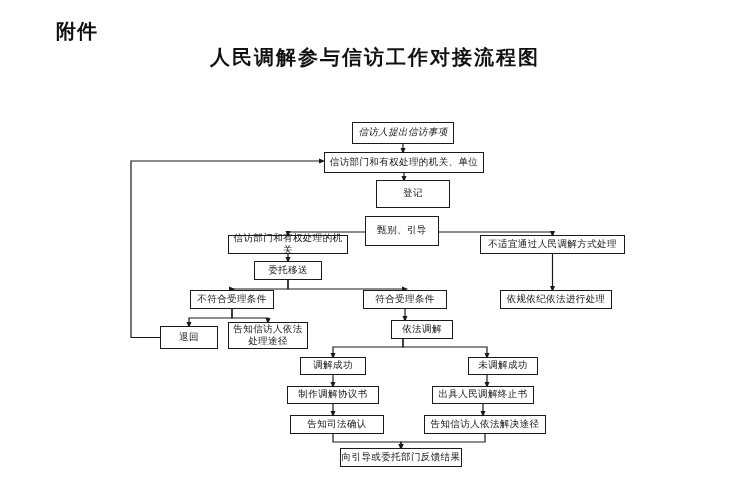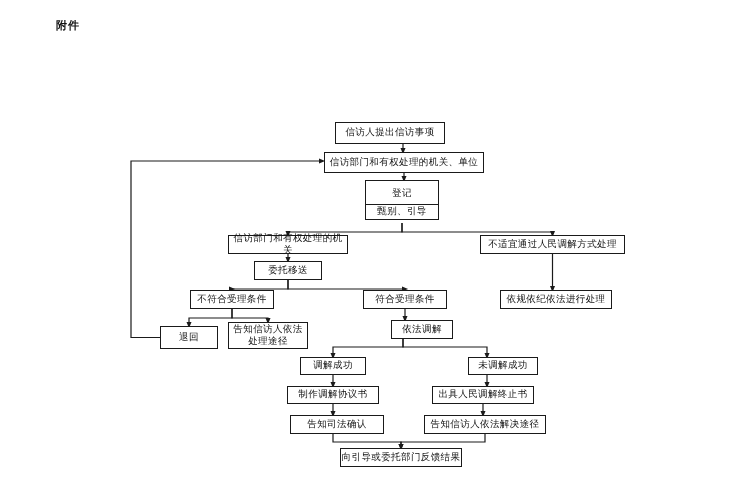--- a/index.html
+++ b/index.html
@@ -13,21 +13,21 @@
     height: 503px;
     background: #ffffff;
     font-family: "Liberation Serif", "DejaVu Serif", serif;
     overflow: hidden;
   }
   #attachment-label {
     position: absolute;
     left: 26px;
     top: 18px;
     font-family: "DejaVu Sans", "Liberation Sans", sans-serif;
-    font-size: 11px;
+    font-size: 20px;
     font-weight: 600;
     color: #111111;
     letter-spacing: 1px;
     white-space: nowrap;
     padding-left: 30px;
   }
   #chart-title {
     position: absolute;
     left: 0;
     top: 44px;
@@ -73,20 +73,21 @@
     fill: #1a1a1a;
   }
 </style>
 </head>
 <body>
 
 <div id="page">
 
   <div id="attachment-label">附件</div>
 
+  <div id="chart-title">人民调解参与信访工作对接流程图</div>
 
   <svg id="flow-canvas" viewBox="0 0 750 503">
     <defs>
       <marker id="ah" markerWidth="7" markerHeight="7" refX="3.2" refY="3" orient="auto" markerUnits="userSpaceOnUse">
         <path d="M0,0.4 L6.4,3 L0,5.6 z" class="arrowhead"></path>
       </marker>
     </defs>
     <g id="edges-group">
         <path d="M403,144 L403,151" class="edge" marker-end="url(#ah)"></path>
         <path d="M404,173 L404,179" class="edge" marker-end="url(#ah)"></path>
@@ -106,24 +107,24 @@
         <path d="M487,375 L487,385" class="edge" marker-end="url(#ah)"></path>
         <path d="M333,404 L333,414" class="edge" marker-end="url(#ah)"></path>
         <path d="M483,404 L483,414" class="edge" marker-end="url(#ah)"></path>
         <path d="M333,434 L333,442 L401,442 L401,447" class="edge" marker-end="url(#ah)"></path>
         <path d="M485,434 L485,442 L401,442 L401,447" class="edge" marker-end="url(#ah)"></path>
         <path d="M160,337.5 L131,337.5 L131,161 L322,161" class="edge" marker-end="url(#ah)"></path>
       </g>
   </svg>
 
   <div id="nodes-layer">
-      <div class="node" style="left: 335px; top: 122px; width: 110px; height: 22px;">信访人提出信访事项</div>
+      <div class="node" style="left: 352px; top: 122px; width: 102px; height: 22px; font-style: italic;">信访人提出信访事项</div>
       <div class="node" style="left: 324px; top: 152px; width: 160px; height: 21px;">信访部门和有权处理的机关、单位</div>
-      <div class="node" style="left: 365px; top: 180px; width: 74px; height: 28px;">登记</div>
-      <div class="node" style="left: 365px; top: 204px; width: 74px; height: 16px;">甄别、引导</div>
+      <div class="node" style="left: 376px; top: 180px; width: 74px; height: 28px;">登记</div>
+      <div class="node" style="left: 365px; top: 216px; width: 74px; height: 30px;">甄别、引导</div>
       <div class="node" style="left: 228px; top: 235px; width: 120px; height: 19px;">信访部门和有权处理的机关</div>
       <div class="node" style="left: 480px; top: 235px; width: 145px; height: 19px;">不适宜通过人民调解方式处理</div>
       <div class="node" style="left: 254px; top: 261px; width: 68px; height: 19px;">委托移送</div>
       <div class="node" style="left: 190px; top: 290px; width: 84px; height: 19px;">不符合受理条件</div>
       <div class="node" style="left: 363px; top: 290px; width: 84px; height: 19px;">符合受理条件</div>
       <div class="node" style="left: 500px; top: 290px; width: 112px; height: 19px;">依规依纪依法进行处理</div>
       <div class="node" style="left: 160px; top: 326px; width: 58px; height: 23px;">退回</div>
       <div class="node" style="left: 228px; top: 322px; width: 80px; height: 27px;">告知信访人依法
 处理途径</div>
       <div class="node" style="left: 372px; top: 320px; width: 62px; height: 19px; margin-left: 19px;">依法调解</div>

